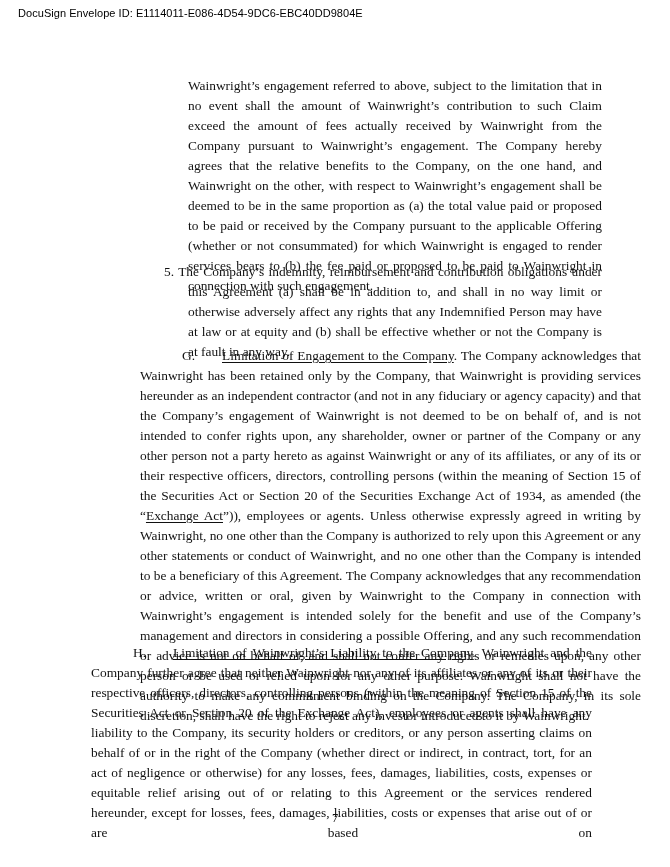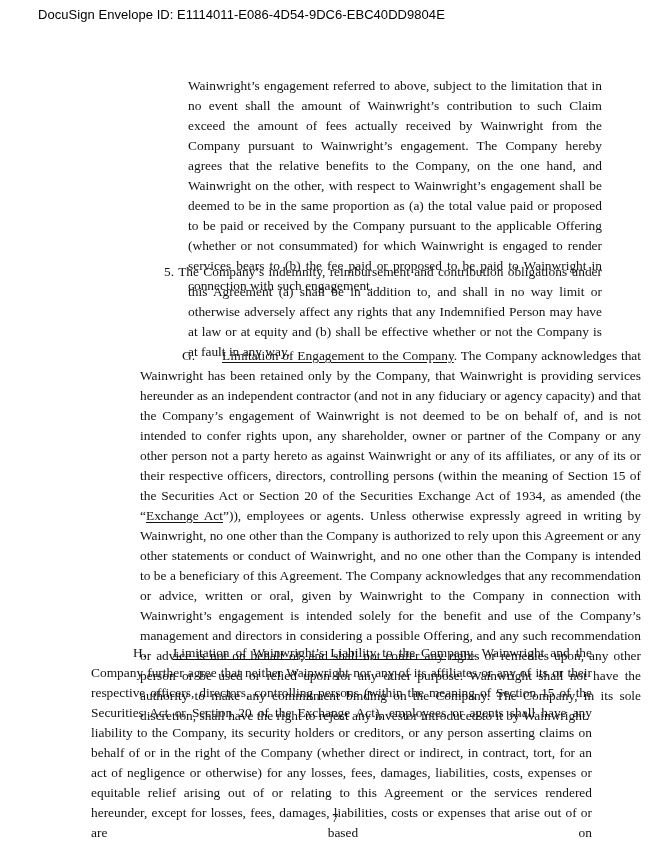--- a/index.html
+++ b/index.html
@@ -1,21 +1,20 @@
 <!DOCTYPE html>
 <html><head>
 <meta charset="utf-8">
 <style>
   html, body { margin: 0; padding: 0; background: #ffffff; }
   body { width: 670px; height: 867px; position: relative; overflow: hidden; }
   .envelope {
     position: absolute; left: 18px; top: 7px;
-    font-family: "Liberation Sans", sans-serif; font-size: 13px; color: #000;
+    font-family: "Liberation Sans", sans-serif; font-size: 11px; color: #000;
     letter-spacing: 0.05px;
-    margin-left: 20px;
   }
   .page {
     position: absolute; left: 0; top: 0; width: 670px; height: 867px;
     font-family: "Liberation Serif", serif; font-size: 13.4px; line-height: 20px; color: #111;
   }
   .block {
     position: absolute; text-align: justify; text-align-last: left;
     hyphens: none;
   }
   .p1 { left: 188px; top: 76px; width: 414px; }

